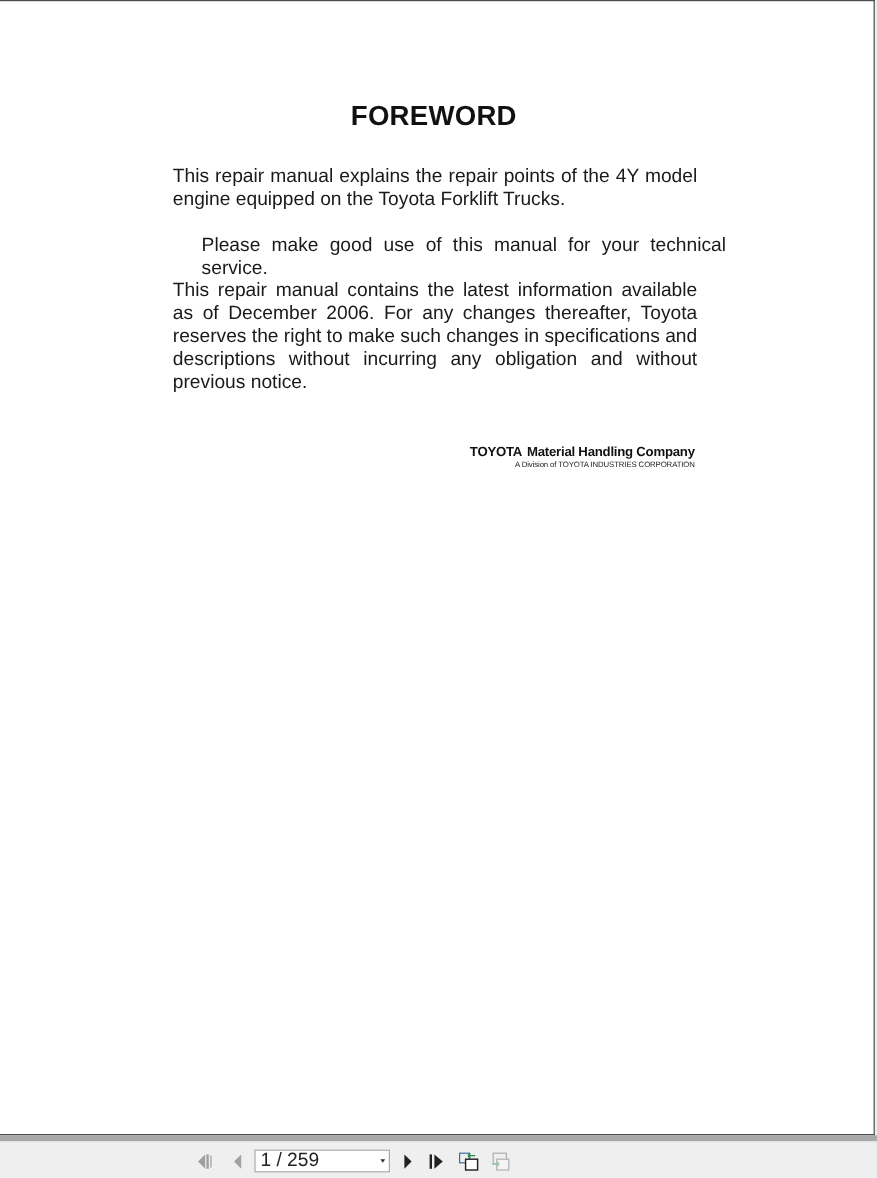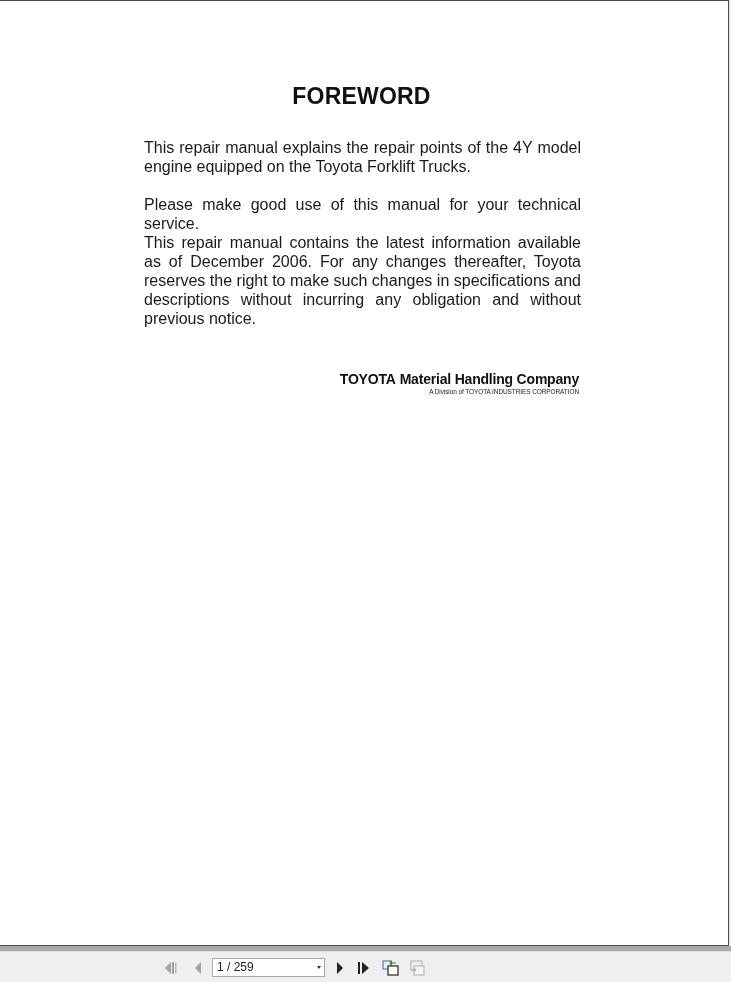--- a/index.html
+++ b/index.html
@@ -42,31 +42,31 @@
     .para {
       position: absolute;
       left: 144px;
       width: 437px;
       font-size: 16px;
       line-height: 19px;
       color: #1a1a1a;
       text-align: justify;
     }
     .p1 { top: 137px; }
-    .p2 { top: 194px; }
+    .p2 { top: 194px; margin-left: 24px; }
     .p3 { top: 232px; }
     .company {
       position: absolute;
       right: 149px;
       top: 370px;
       text-align: right;
     }
     .company-name {
       font-weight: bold;
-      font-size: 14px;
+      font-size: 11px;
       color: #111;
       letter-spacing: -0.2px;
     }
     .company-name .brand { margin-right: 4px; }
     .company-sub {
       font-size: 6.5px;
       color: #222;
       margin-top: 1px;
       letter-spacing: -0.1px;
     }
@@ -100,21 +100,21 @@
     }
     .page-select {
       position: absolute;
       left: 212px;
       top: 6px;
       width: 113px;
       height: 19px;
       background: #fff;
       border: 1px solid #a9a9a9;
       box-sizing: border-box;
-      font-size: 12px;
+      font-size: 16px;
       line-height: 17px;
       padding-left: 4px;
       color: #222;
     }
     .page-select .arrow {
       position: absolute;
       right: 3px;
       top: 7px;
       width: 0;
       height: 0;

